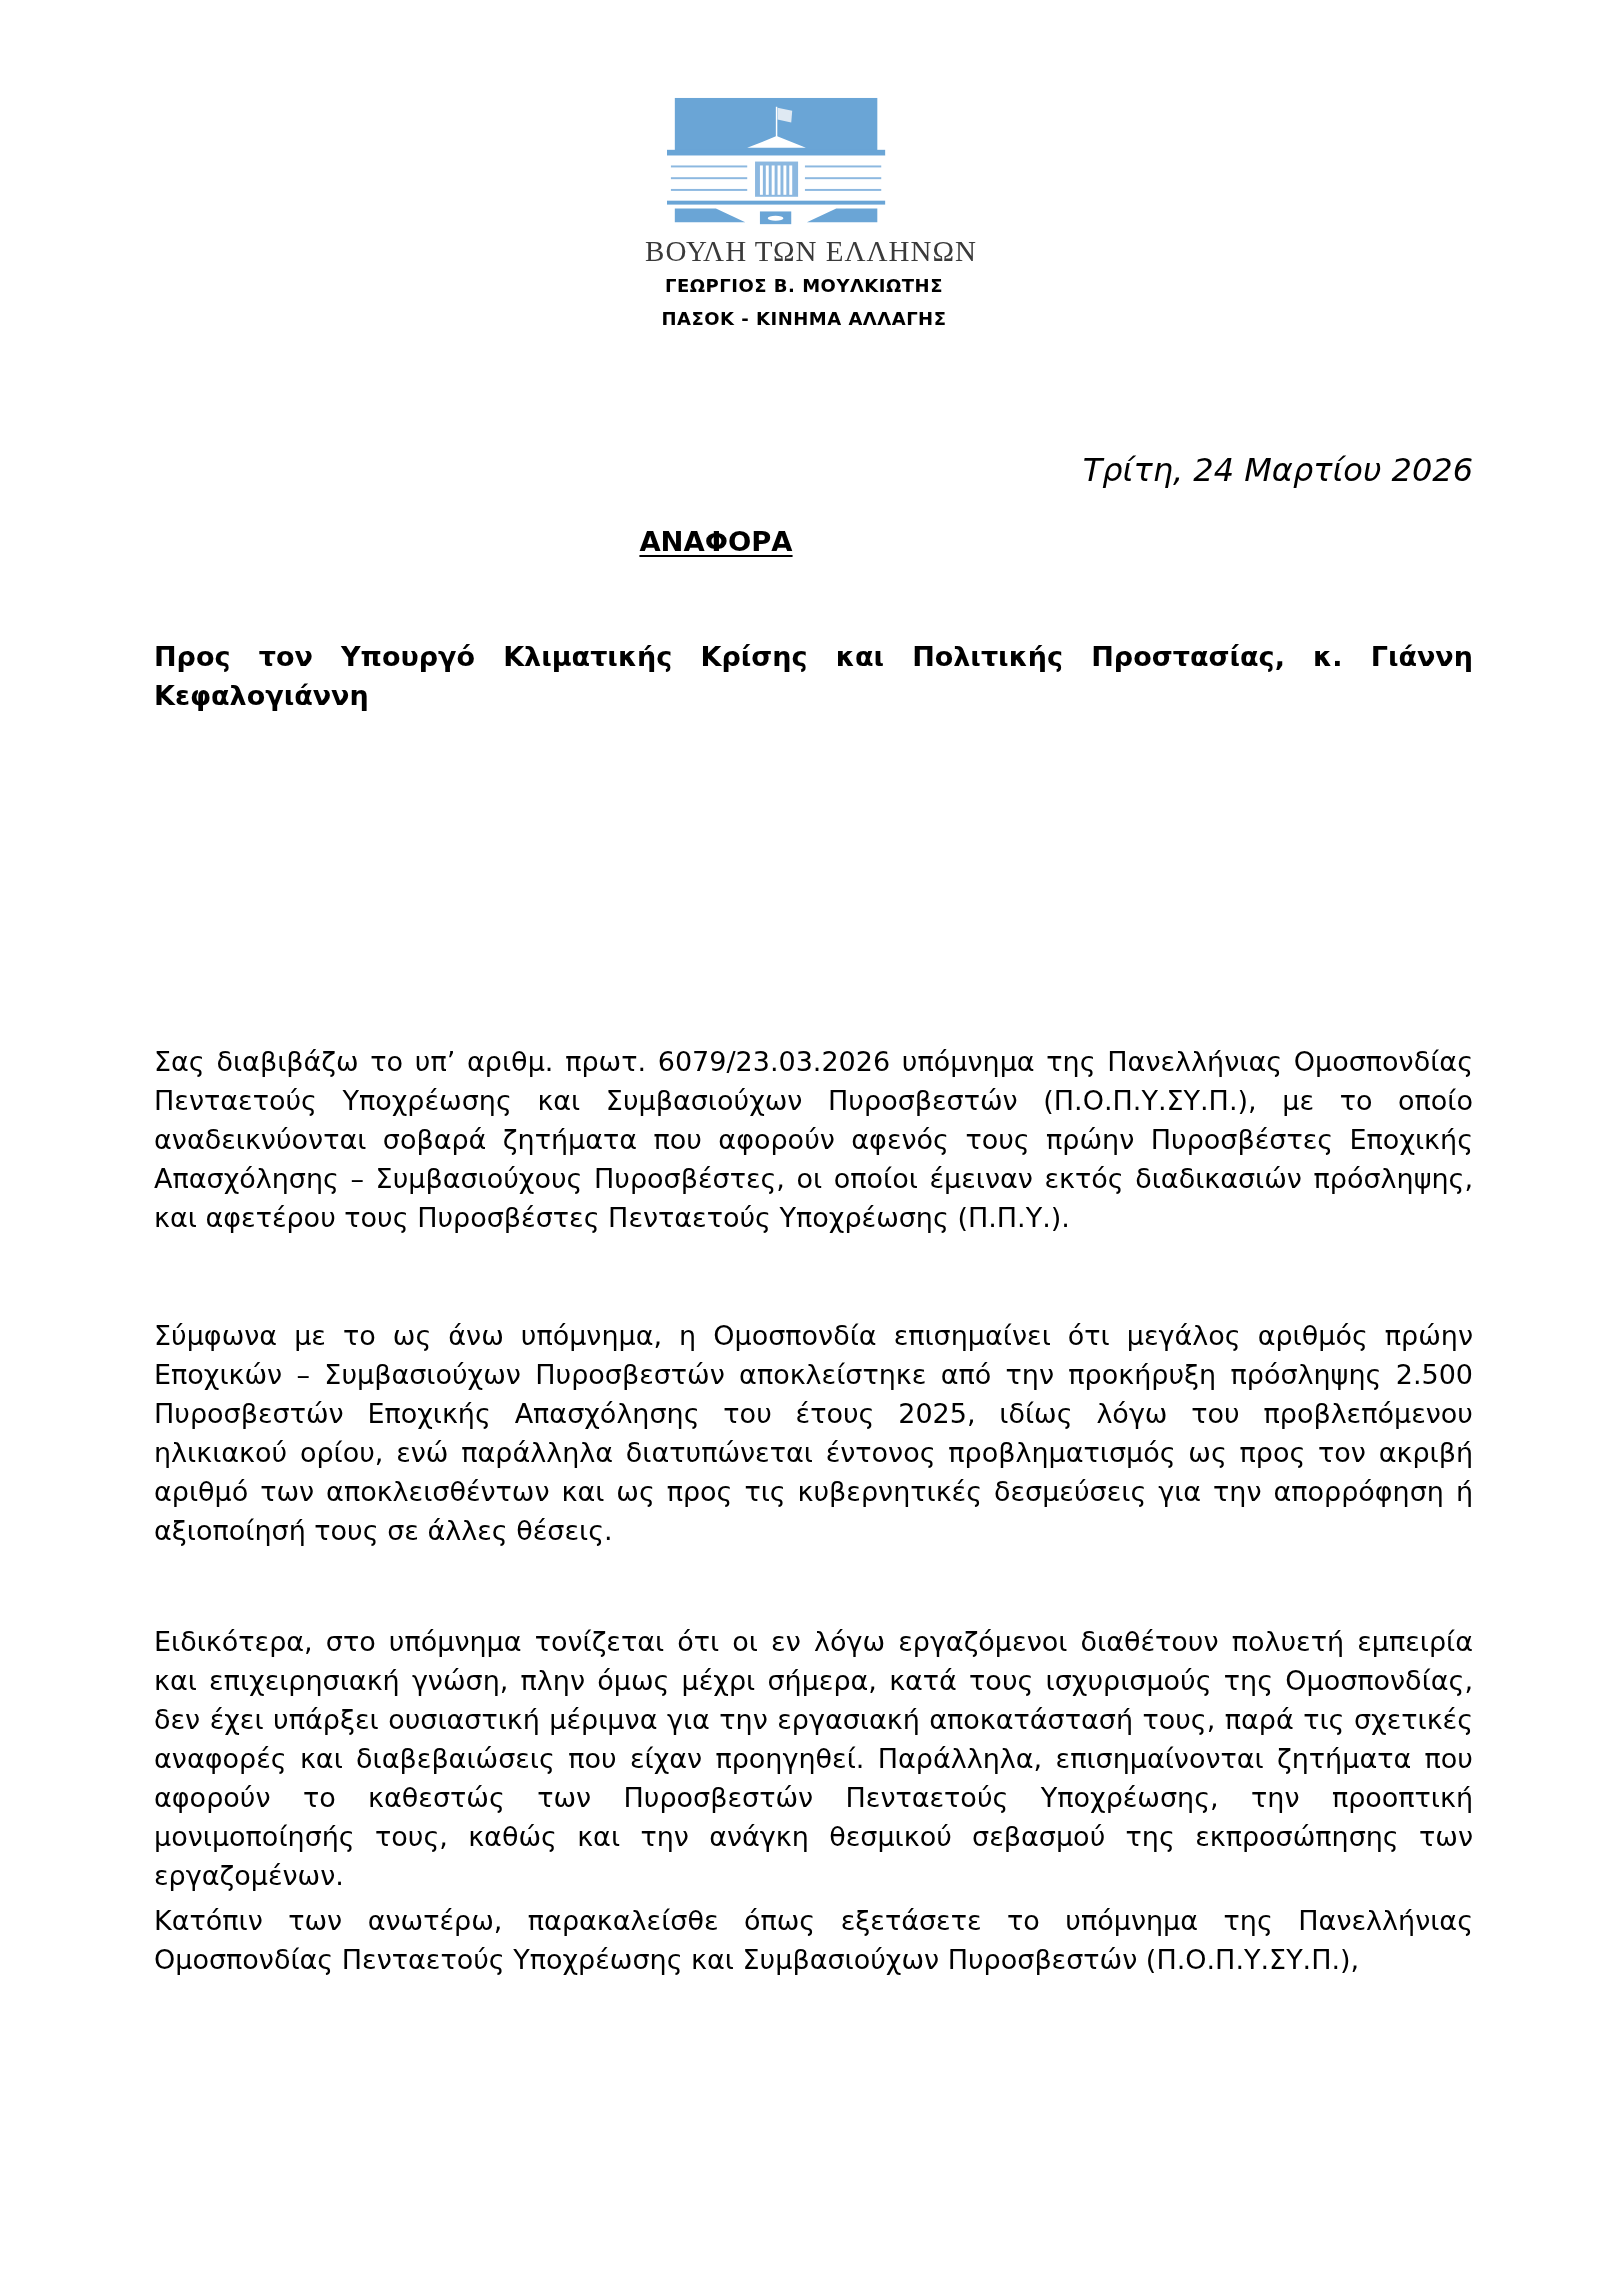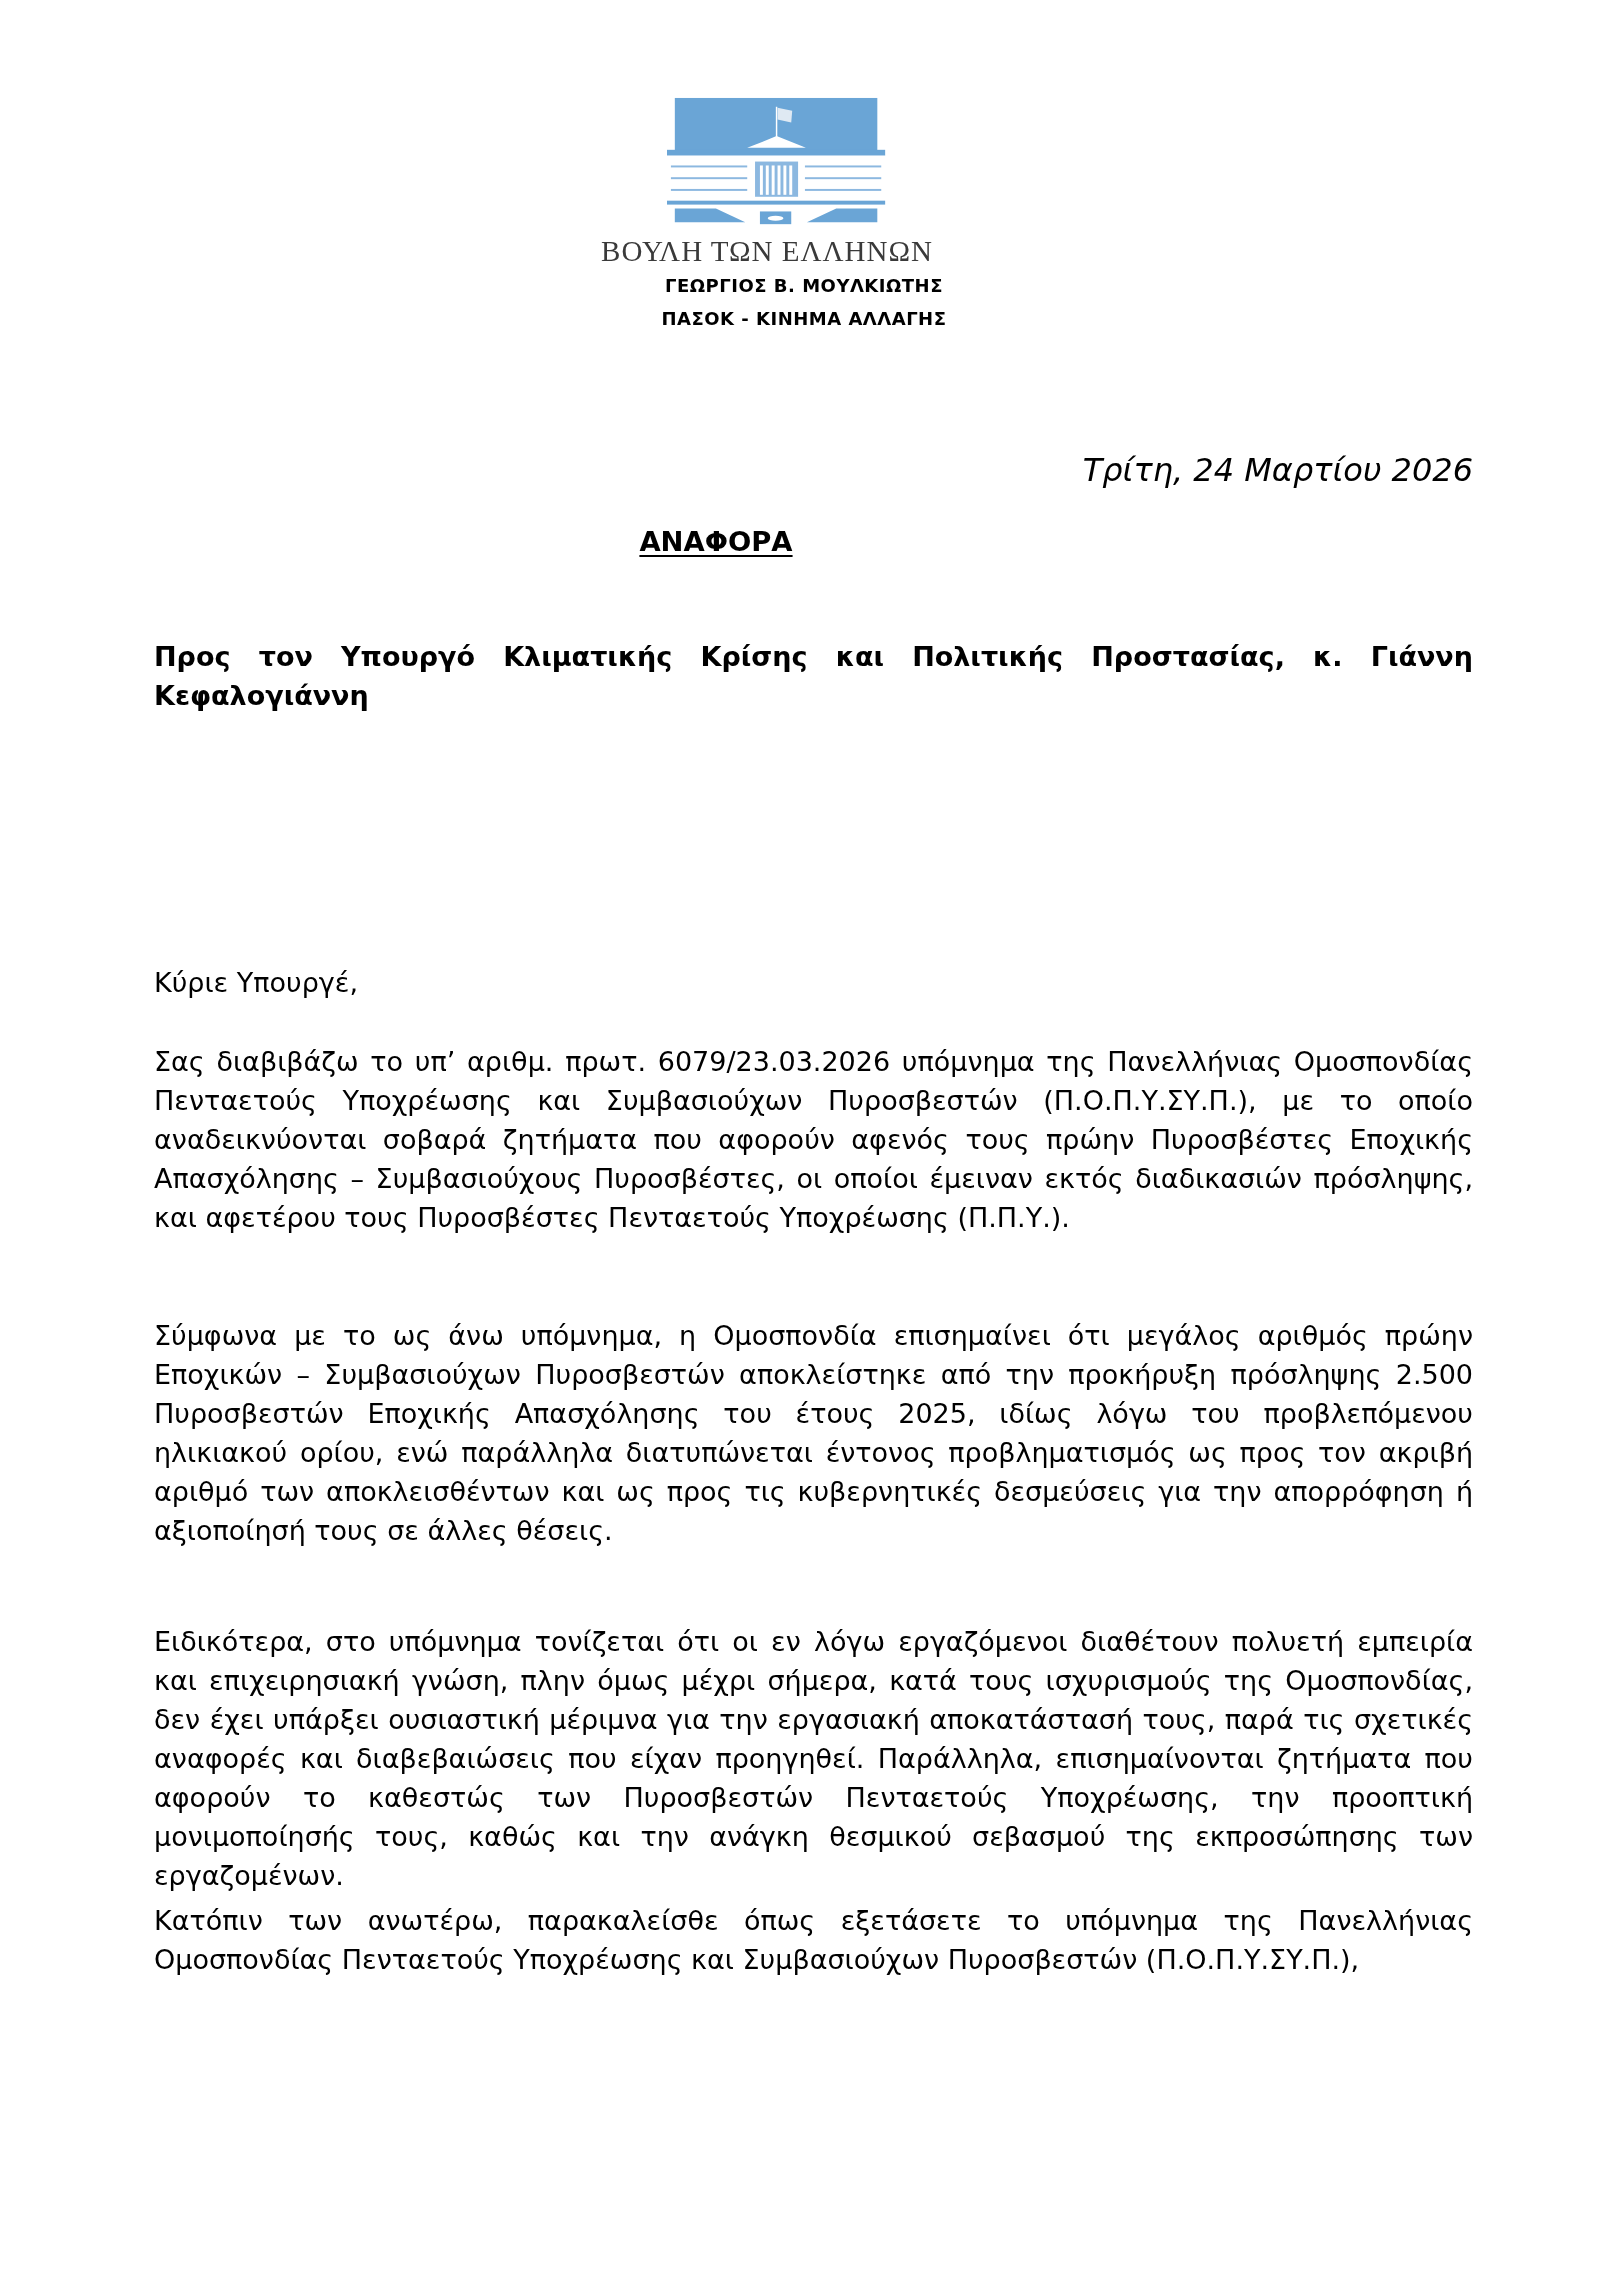--- a/index.html
+++ b/index.html
@@ -1,21 +1,21 @@
 <!DOCTYPE html>
 <html><head>
 <meta charset="utf-8">
 <style>
   html, body { margin: 0; padding: 0; background: #ffffff; }
   body { width: 1620px; height: 2293px; position: relative; overflow: hidden; color: #000; }
   .page { position: absolute; left: 0; top: 0; width: 1620px; height: 2293px; }
 
   .logo { position: absolute; left: 667px; top: 93px; width: 225px; height: 142px; }
   .logo-caption {
-    position: absolute; left: 576px; top: 235px; width: 382px; text-align: center;
+    position: absolute; left: 620px; top: 235px; width: 382px; text-align: center;
     font-family: "Liberation Serif", "DejaVu Serif", serif; font-size: 29px; color: #3a3a3a;
     letter-spacing: 1px;
   }
   .header-lines {
     position: absolute; left: 549px; top: 269px; width: 510px; text-align: center;
     font-family: "DejaVu Sans", sans-serif; font-weight: bold; font-size: 18px; line-height: 33px;
     letter-spacing: 0.5px;
   }
   .header-lines div { white-space: nowrap; }
 
@@ -86,21 +86,20 @@
     <div>ΠΑΣΟΚ - ΚΙΝΗΜΑ ΑΛΛΑΓΗΣ</div>
   </div>
 
   <div class="date">Τρίτη, 24 Μαρτίου 2026</div>
 
   <div class="doc-title">ΑΝΑΦΟΡΑ</div>
 
   <div class="text-block bold recipient">Προς τον Υπουργό Κλιματικής Κρίσης και Πολιτικής Προστασίας, κ. Γιάννη Κεφαλογιάννη</div>
 
 
-  <div class="text-block salutation">Κύριε Υπουργέ,</div>
 
   <div class="text-block p1">Σας διαβιβάζω το υπ’ αριθμ. πρωτ. 6079/23.03.2026 υπόμνημα της Πανελλήνιας Ομοσπονδίας Πενταετούς Υποχρέωσης και Συμβασιούχων Πυροσβεστών (Π.Ο.Π.Υ.ΣΥ.Π.), με το οποίο αναδεικνύονται σοβαρά ζητήματα που αφορούν αφενός τους πρώην Πυροσβέστες Εποχικής Απασχόλησης – Συμβασιούχους Πυροσβέστες, οι οποίοι έμειναν εκτός διαδικασιών πρόσληψης, και αφετέρου τους Πυροσβέστες Πενταετούς Υποχρέωσης (Π.Π.Υ.).</div>
   <div class="text-block p2">Σύμφωνα με το ως άνω υπόμνημα, η Ομοσπονδία επισημαίνει ότι μεγάλος αριθμός πρώην Εποχικών – Συμβασιούχων Πυροσβεστών αποκλείστηκε από την προκήρυξη πρόσληψης 2.500 Πυροσβεστών Εποχικής Απασχόλησης του έτους 2025, ιδίως λόγω του προβλεπόμενου ηλικιακού ορίου, ενώ παράλληλα διατυπώνεται έντονος προβληματισμός ως προς τον ακριβή αριθμό των αποκλεισθέντων και ως προς τις κυβερνητικές δεσμεύσεις για την απορρόφηση ή αξιοποίησή τους σε άλλες θέσεις.</div>
   <div class="text-block p3">Ειδικότερα, στο υπόμνημα τονίζεται ότι οι εν λόγω εργαζόμενοι διαθέτουν πολυετή εμπειρία και επιχειρησιακή γνώση, πλην όμως μέχρι σήμερα, κατά τους ισχυρισμούς της Ομοσπονδίας, δεν έχει υπάρξει ουσιαστική μέριμνα για την εργασιακή αποκατάστασή τους, παρά τις σχετικές αναφορές και διαβεβαιώσεις που είχαν προηγηθεί. Παράλληλα, επισημαίνονται ζητήματα που αφορούν το καθεστώς των Πυροσβεστών Πενταετούς Υποχρέωσης, την προοπτική μονιμοποίησής τους, καθώς και την ανάγκη θεσμικού σεβασμού της εκπροσώπησης των εργαζομένων.</div>
   <div class="text-block p4">Κατόπιν των ανωτέρω, παρακαλείσθε όπως εξετάσετε το υπόμνημα της Πανελλήνιας Ομοσπονδίας Πενταετούς Υποχρέωσης και Συμβασιούχων Πυροσβεστών (Π.Ο.Π.Υ.ΣΥ.Π.),</div>
 
 </div>
 
 
 </body></html>

